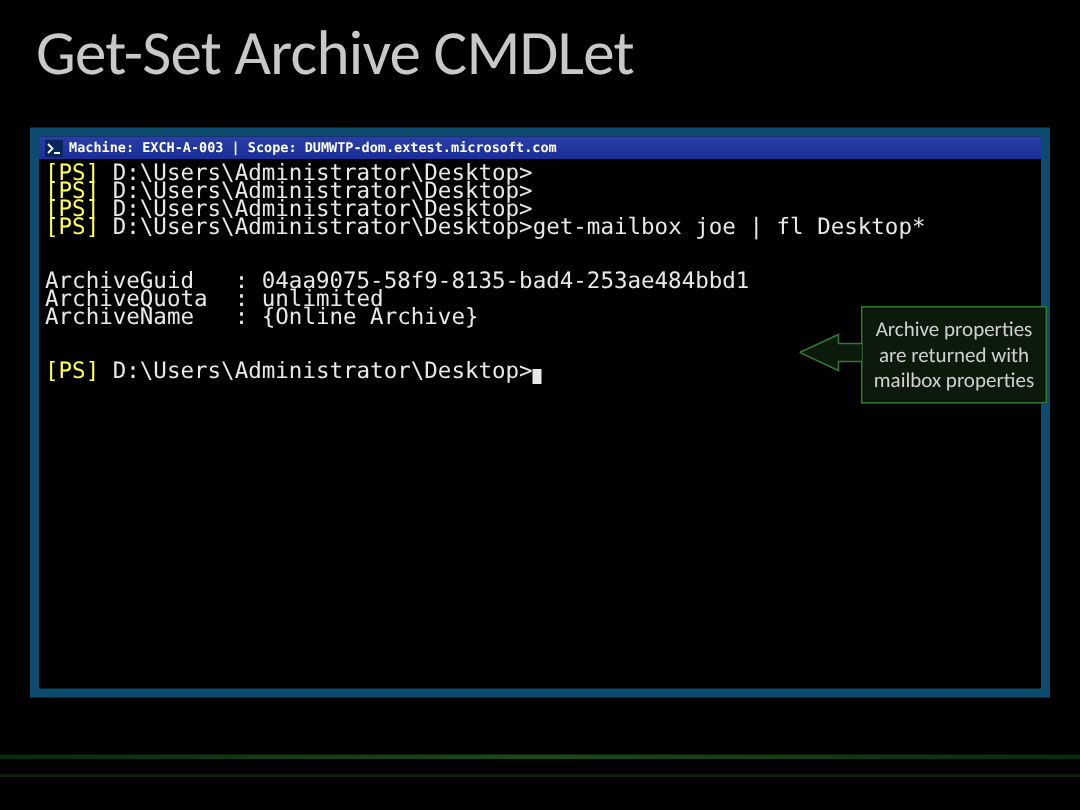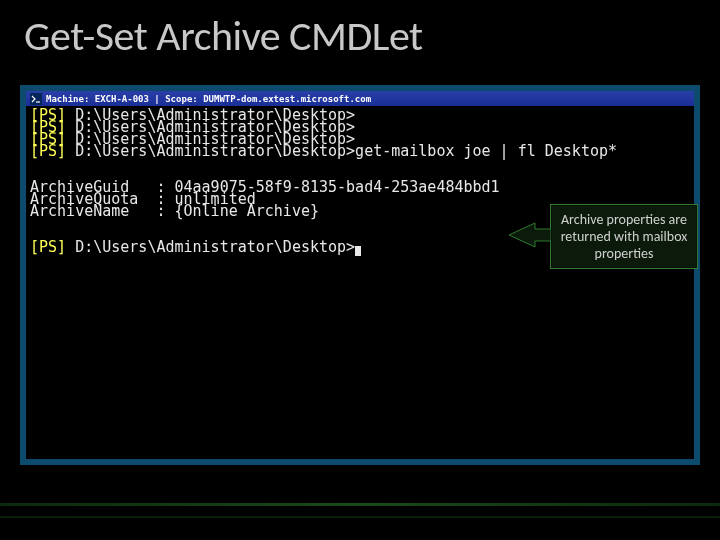--- a/index.html
+++ b/index.html
@@ -61,21 +61,21 @@
     display: inline-block;
     width: 6px; height: 10px;
     background: #e8e8e8;
     vertical-align: text-bottom;
     margin-left: 0;
   }
   .callout {
     position: absolute;
     right: 22px;
     top: 204px;
-    width: 148px;
+    width: 124px;
     background: #0b1a0b;
     border: 1px solid #2f7a2f;
     padding: 6px 6px;
     box-shadow: 0 0 0 1px #0a120a inset;
   }
   .callout-text {
     color: #d0d0d0;
     font-size: 14px;
     line-height: 17px;
     text-align: center;

